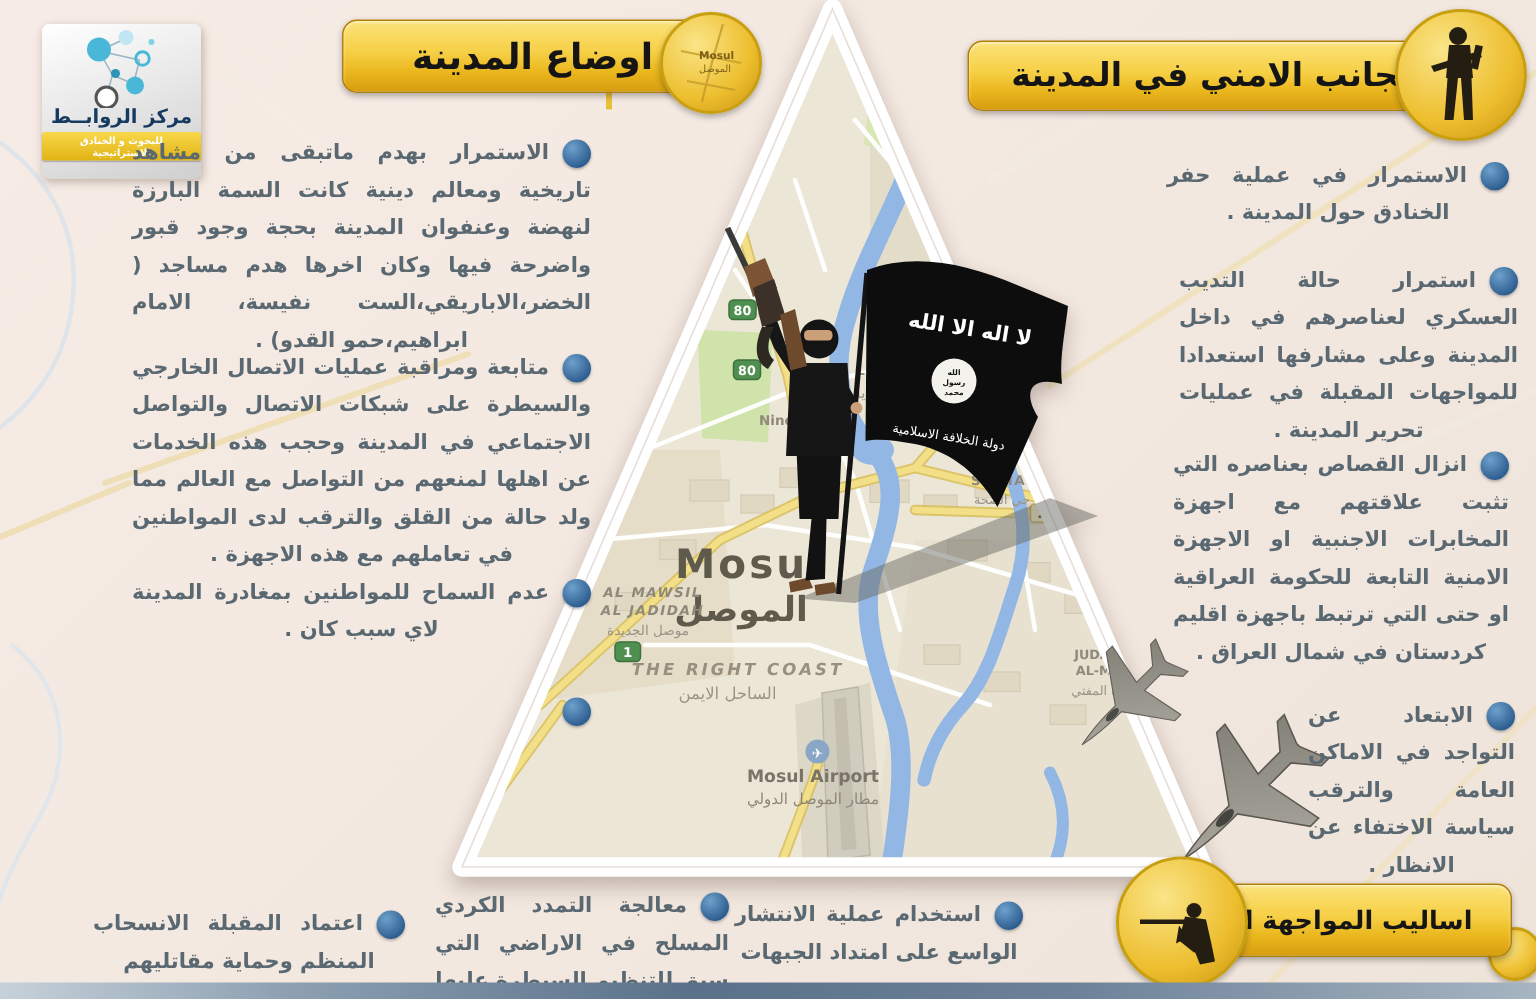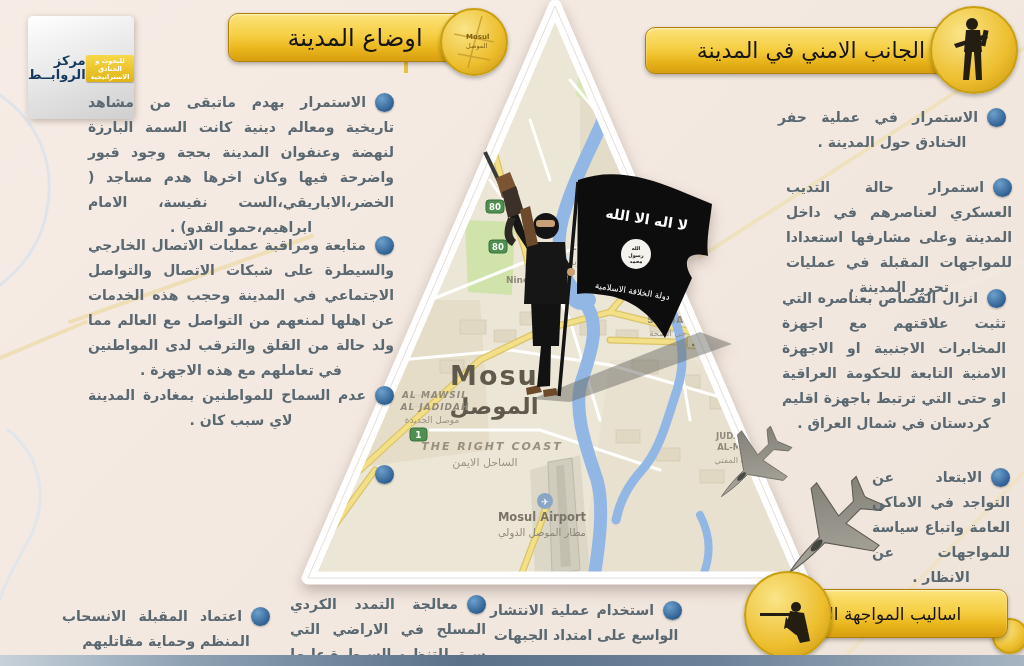--- a/index.html
+++ b/index.html
@@ -10,32 +10,32 @@
   
   .bg-decor{position:absolute;left:0;top:0;z-index:0;}
 
   
   .footer-bar{position:absolute;left:0;bottom:0;width:1024px;height:11px;z-index:9;
     background:linear-gradient(90deg,#c7d1d9 0%,#8fa2b4 18%,#5a7189 45%,#6d8299 70%,#a7b5c2 100%);}
 
   
   .logo{position:absolute;left:28px;top:16px;width:106px;height:103px;z-index:6;
     background:linear-gradient(160deg,#ffffff,#e2e2e2 60%,#cfcfcf);border-radius:5px;
-    box-shadow:1px 2px 6px rgba(90,70,60,.35);display:flex;flex-direction:row;align-items:center;}
+    box-shadow:1px 2px 6px rgba(90,70,60,.35);display:flex;flex-direction:column;align-items:center;}
   .logo-title{color:#16395f;font-weight:bold;font-size:13px;line-height:14px;direction:rtl;}
   .logo-ribbon{background:linear-gradient(#f8d84a,#e0b314);color:#fff;font-size:6.5px;font-weight:bold;
     direction:rtl;text-align:center;border-radius:2px;padding:1.5px 5px;margin-top:2px;
     box-shadow:0 1px 1px rgba(0,0,0,.25);}
 
   
   .banner{position:absolute;z-index:6;display:flex;align-items:center;justify-content:center;
     background:linear-gradient(180deg,#fbe27a 0%,#f6cf45 45%,#eab71e 72%,#d79d0e 100%);
     border:1px solid #b07f08;border-radius:10px;
     box-shadow:0 2px 4px rgba(0,0,0,.30), inset 0 1px 2px rgba(255,255,255,.6);}
-  .banner-text{color:#151515;font-weight:normal;direction:rtl;white-space:nowrap;}
+  .banner-text{color:#151515;font-weight:bold;direction:rtl;white-space:nowrap;}
   .banner-city{left:228px;top:13px;width:238px;height:47px;}
   .banner-city .banner-text{font-size:24px;padding-left:14px;}
   .banner-security{left:645px;top:27px;width:310px;height:45px;}
   .banner-security .banner-text{font-size:22px;padding-left:20px;}
   .banner-future{left:770px;top:589px;width:236px;height:47px;}
   .banner-future .banner-text{font-size:17px;padding-right:52px;}
   .gold-circle{position:absolute;border-radius:50%;z-index:7;
     background:radial-gradient(circle at 35% 30%,#fae588,#edbe2e 60%,#c89210);
     border:2px solid #c99f12;box-shadow:0 2px 4px rgba(0,0,0,.30);
     display:flex;align-items:center;justify-content:center;overflow:hidden;}
@@ -50,21 +50,21 @@
     font-weight:bold;color:#5a6872;font-size:14px;line-height:25px;}
   .dot{float:right;width:19px;height:19px;border-radius:50%;
     background:radial-gradient(circle at 35% 30%,#6ea0cc,#2b5c8e 75%);
     margin:3px 0 0 9px;box-shadow:0 1px 2px rgba(0,0,0,.3);}
   .item-l1{left:88px;top:76px;width:306px;}
   .item-l2{left:88px;top:219px;width:306px;}
   .item-l3{left:88px;top:369px;width:306px;}
   .item-l4{left:88px;top:448px;width:306px;}
   .item-r1{left:778px;top:91px;width:228px;}
   .item-r2{left:786px;top:161px;width:226px;}
-  .item-r3{left:782px;top:272px;width:224px;}
+  .item-r3{left:782px;top:284px;width:224px;}
   .item-r4{left:872px;top:451px;width:138px;}
   .item-b1{left:490px;top:584px;width:192px;}
   .item-b2{left:290px;top:578px;width:196px;}
   .item-b3{left:62px;top:590px;width:208px;}
 
   
   .tri-svg{position:absolute;left:280px;top:0;z-index:2;
     filter:drop-shadow(0 6px 7px rgba(90,70,60,.35));}
   .jets-svg{position:absolute;left:645px;top:405px;z-index:3;}
 </style>
@@ -347,20 +347,20 @@
   </svg>
 
   <p class="itm item-l1"><span class="dot"></span><span>الاستمرار بهدم ماتبقى من مشاهد تاريخية ومعالم دينية كانت السمة البارزة لنهضة وعنفوان المدينة بحجة وجود قبور واضرحة فيها وكان اخرها هدم مساجد ( الخضر،الاباريقي،الست نفيسة، الامام ابراهيم،حمو القدو) .</span></p>
   <p class="itm item-l2"><span class="dot"></span><span>متابعة ومراقبة عمليات الاتصال الخارجي والسيطرة على شبكات الاتصال والتواصل الاجتماعي في المدينة وحجب هذه الخدمات عن اهلها لمنعهم من التواصل مع العالم مما ولد حالة من القلق والترقب لدى المواطنين في تعاملهم مع هذه الاجهزة .</span></p>
   <p class="itm item-l3"><span class="dot"></span><span>عدم السماح للمواطنين بمغادرة المدينة لاي سبب كان .</span></p>
   <p class="itm item-l4"><span class="dot"></span></p>
 
   <p class="itm item-r1"><span class="dot"></span><span>الاستمرار في عملية حفر الخنادق حول المدينة .</span></p>
   <p class="itm item-r2"><span class="dot"></span><span>استمرار حالة التديب العسكري لعناصرهم في داخل المدينة وعلى مشارفها استعدادا للمواجهات المقبلة في عمليات تحرير المدينة .</span></p>
   <p class="itm item-r3"><span class="dot"></span><span>انزال القصاص بعناصره التي تثبت علاقتهم مع اجهزة المخابرات الاجنبية او الاجهزة الامنية التابعة للحكومة العراقية او حتى التي ترتبط باجهزة اقليم كردستان في شمال العراق .</span></p>
-  <p class="itm item-r4"><span class="dot"></span><span>الابتعاد عن التواجد في الاماكن العامة واتباع سياسة للمواجهات عن الانظار .</span></p>
+  <p class="itm item-r4"><span class="dot"></span><span>الابتعاد عن التواجد في الاماكن العامة والترقب سياسة الاختفاء عن الانظار .</span></p>
 
   <p class="itm item-b1"><span class="dot"></span><span>استخدام عملية الانتشار الواسع على امتداد الجبهات</span></p>
   <p class="itm item-b2"><span class="dot"></span><span>معالجة التمدد الكردي المسلح في الاراضي التي سبق للتنظيم السيطرة عليها</span></p>
   <p class="itm item-b3"><span class="dot"></span><span>اعتماد المقبلة الانسحاب المنظم وحماية مقاتليهم</span></p>
 
   <div class="footer-bar"></div>
 </div>
 
 </body></html>

